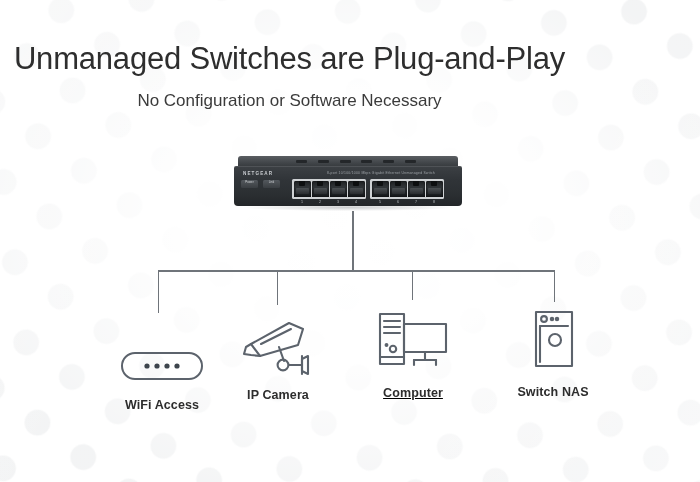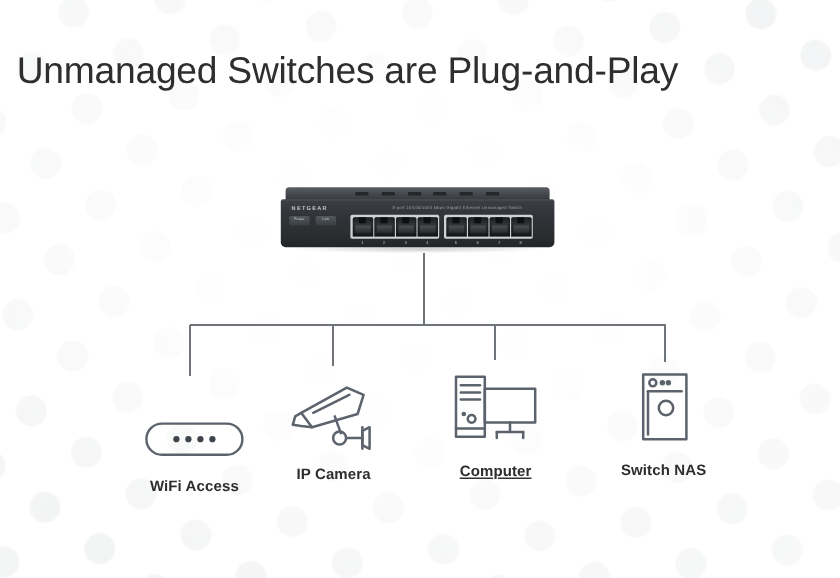--- a/index.html
+++ b/index.html
@@ -281,20 +281,21 @@
 <body>
 
 <div id="stage">
 
   <div class="bg-dots"></div>
   <div class="bg-fade"></div>
   <div class="bg-sheen"></div>
 
   <div class="headings">
     <h1 class="title">Unmanaged Switches are Plug-and-Play</h1>
+    <p class="subtitle">No Configuration or Software Necessary</p>
   </div>
 
   <div id="switch-device">
     <div class="sw-shadow"></div>
 
     <div class="sw-top">
       <div class="sw-vents">
         <i></i>
           <i></i>
           <i></i>

